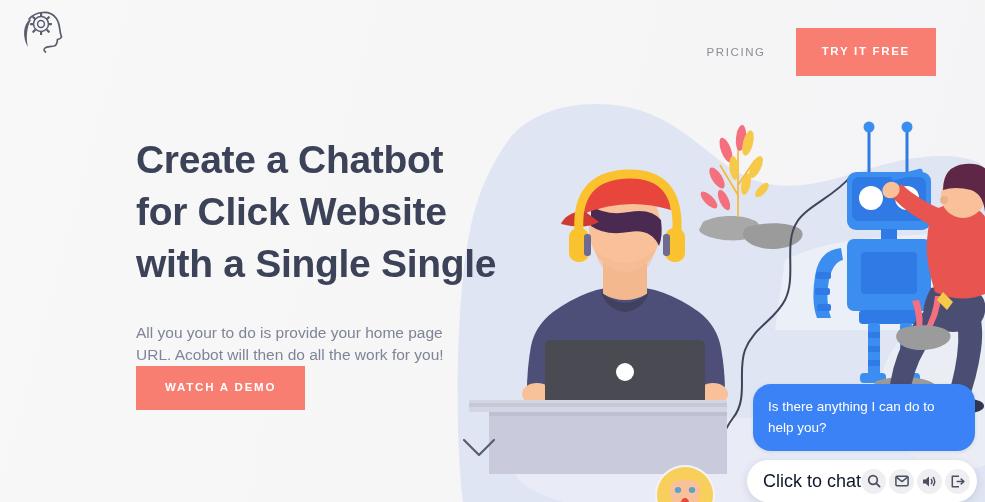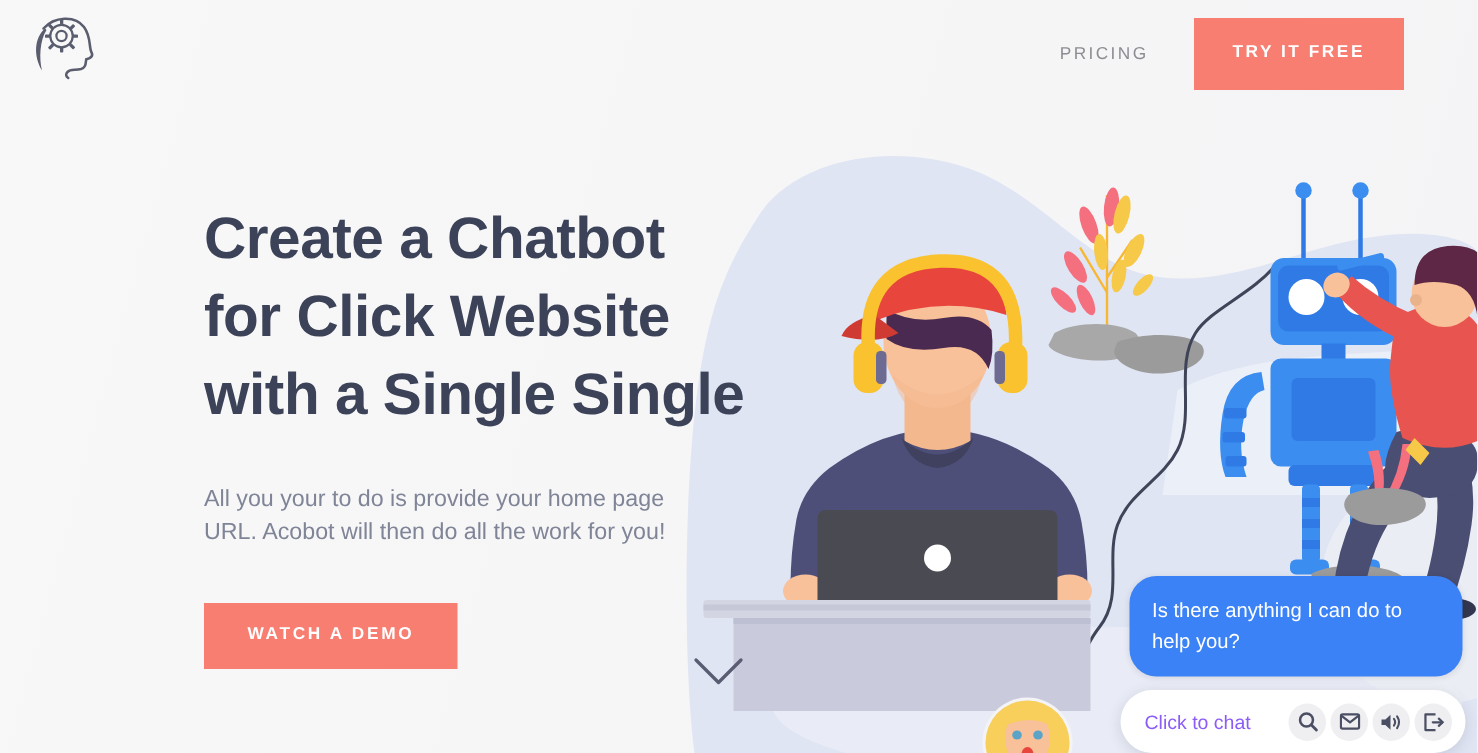--- a/index.html
+++ b/index.html
@@ -23,21 +23,21 @@
     width: 985px; height: 64px;
     display: flex; align-items: center;
     z-index: 40;
   }
   .logo {
     position: absolute; left: 16px; top: 6px;
     width: 52px; height: 50px;
     display: block;
   }
   .nav-right {
-    position: absolute; right: 49px; top: 12px;
+    position: absolute; right: 49px; top: 28px;
     display: flex; align-items: center; gap: 30px;
   }
   .nav-link {
     font-size: 11.5px; letter-spacing: 1.6px;
     color: #8c8c93; text-decoration: none;
     font-weight: 500; text-transform: uppercase;
     cursor: pointer;
   }
   .btn-try {
     background: #f97e72;
@@ -69,21 +69,20 @@
     white-space: nowrap;
   }
   .subhead {
     margin-top: 32px;
     font-size: 15.5px;
     line-height: 22px;
     color: #7f8497;
     width: 318px;
   }
   .btn-demo {
-    margin-top: 36px;
     display: inline-block;
     background: #f97e72;
     color: #ffffff;
     border: none;
     padding: 16px 29px;
     font-size: 11.5px;
     font-weight: 700;
     letter-spacing: 1.8px;
     text-transform: uppercase;
     cursor: pointer;
@@ -130,22 +129,22 @@
     background: #ffffff;
     border-radius: 22px;
     height: 42px;
     display: flex;
     align-items: center;
     padding: 0 9px 0 16px;
     box-shadow: 0 2px 9px rgba(60,67,88,0.16);
     width: 230px;
   }
   .chat-placeholder {
-    font-size: 13px;
-    color: #8b5cf6;
+    font-size: 18px;
+    color: #0f172a;
     flex: 1;
     white-space: nowrap;
     cursor: text;
   }
   .chat-icons { display: flex; align-items: center; gap: 3px; }
   .chat-icon {
     width: 25px; height: 25px;
     border-radius: 50%;
     background: #efeff1;
     display: flex; align-items: center; justify-content: center;

